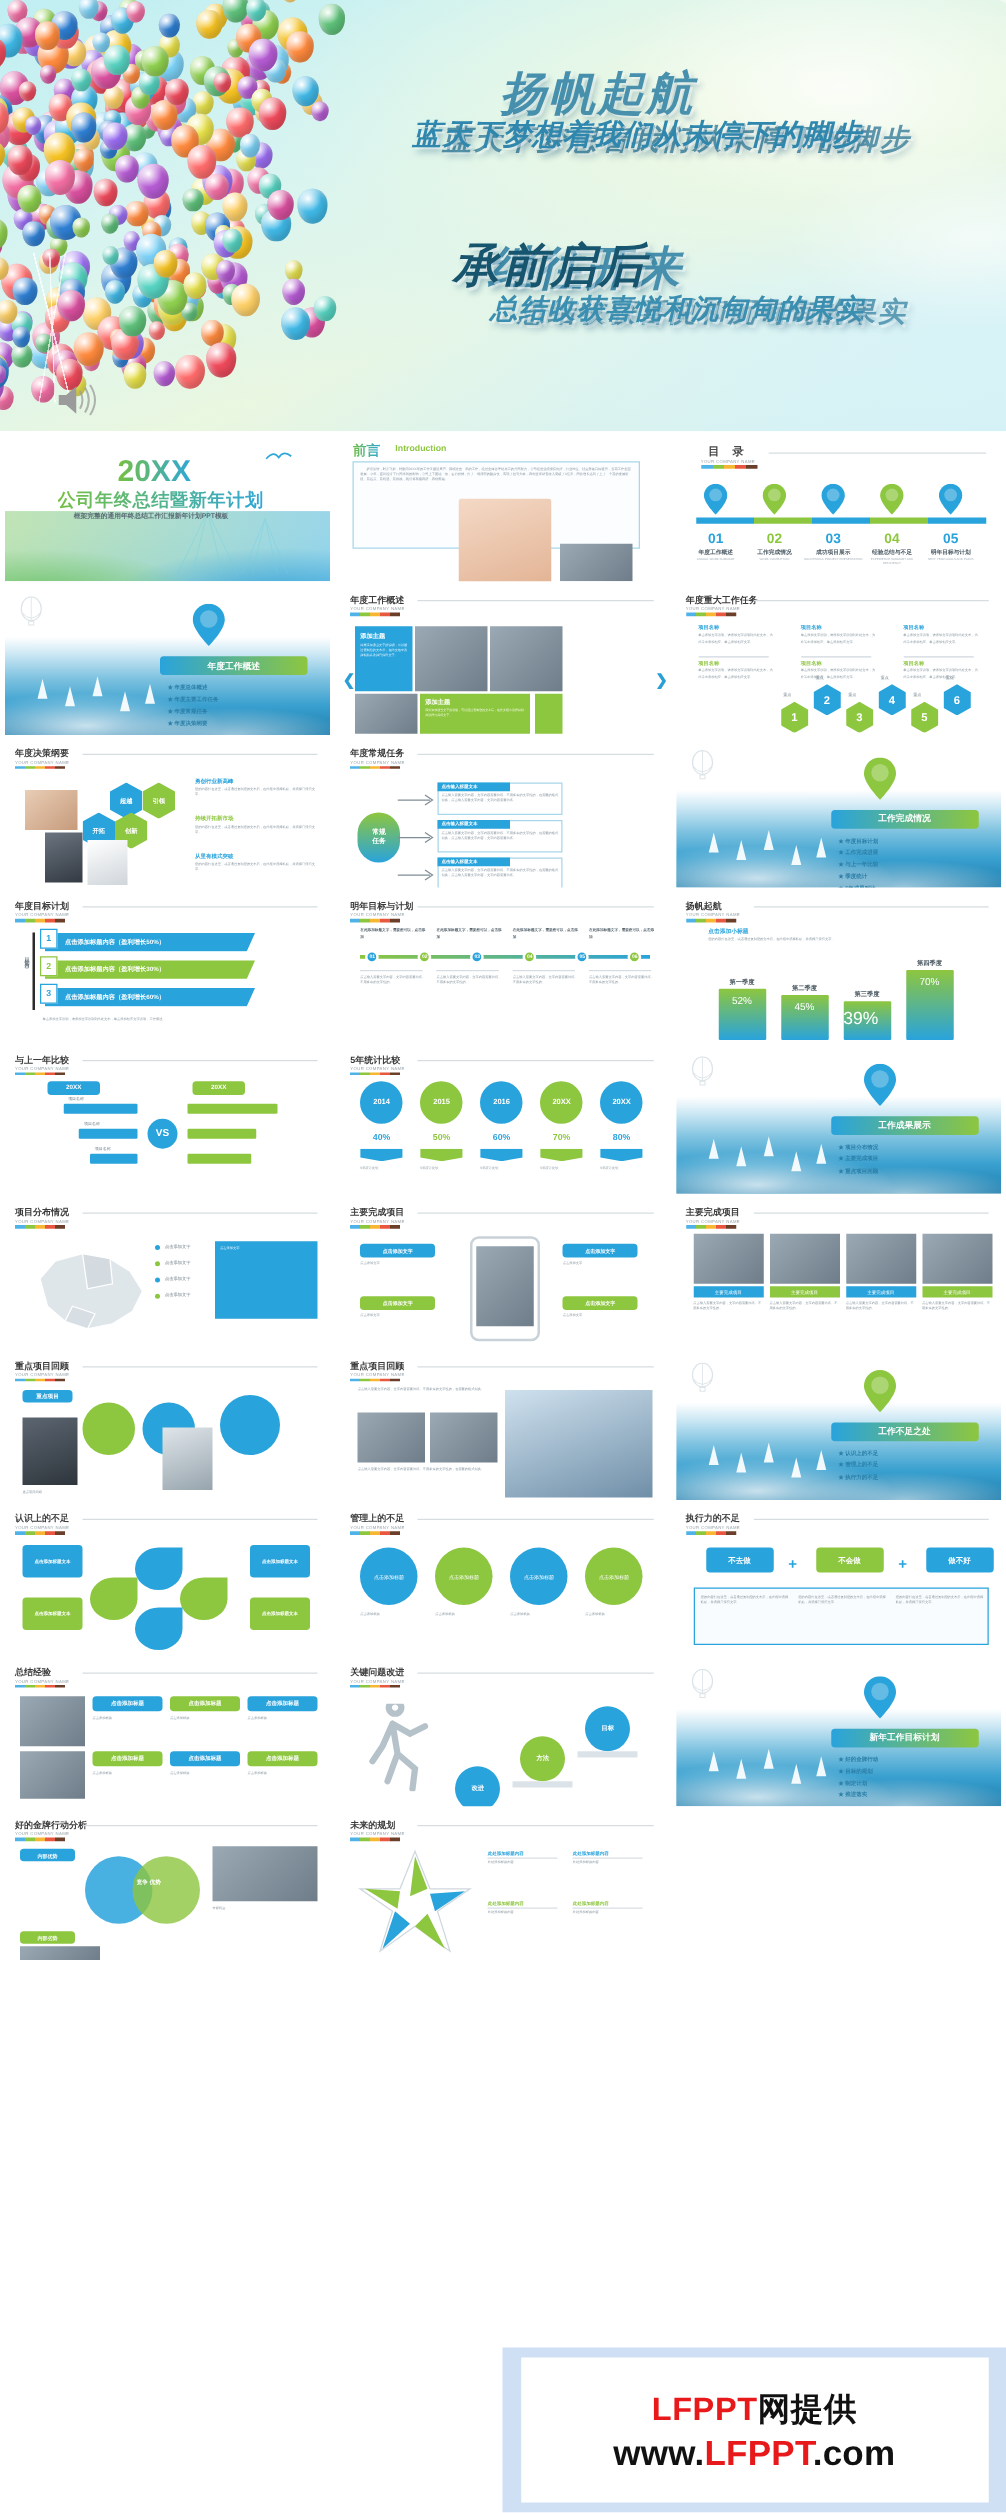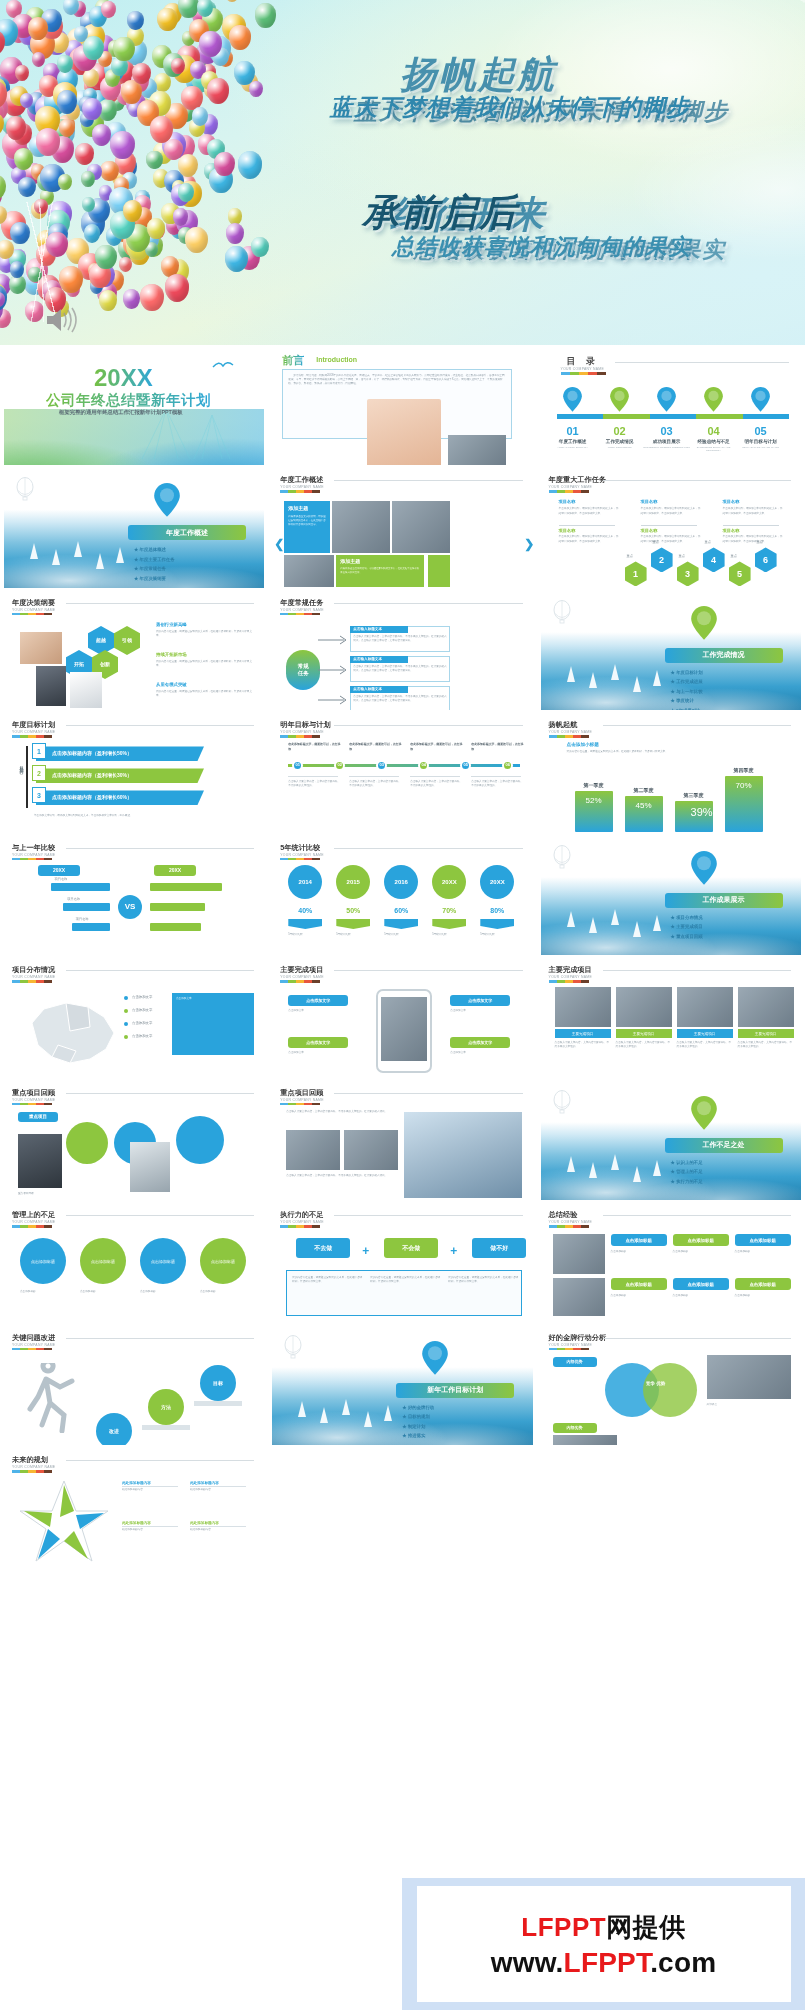--- a/index.html
+++ b/index.html
@@ -704,21 +704,21 @@
           <div class="s-rule"></div>
           <div style="position:absolute;left:26px;top:28px;font-size:4.6px;font-weight:bold;color:#29a3dc">点击添加小标题</div>
           <div class="txt" style="position:absolute;left:26px;top:36px;width:200px">您的内容打在这里，或者通过复制您的文本后，在此框中选择粘贴，并选择只保留文字。</div>
           <div class="bar" style="left:34px;top:76.4px;width:38px;height:41.6px;background:linear-gradient(180deg,#8dc63f,#29a3dc)"></div>
           <div style="position:absolute;left:34px;top:81.4px;width:38px;text-align:center;font-size:8px;color:#fff">52%</div>
           <div style="position:absolute;left:30px;top:67.4px;width:46px;text-align:center;font-size:5px;font-weight:bold;color:#4c5a63">第一季度</div>
           <div class="bar" style="left:84px;top:82px;width:38px;height:36px;background:linear-gradient(180deg,#8dc63f,#29a3dc)"></div>
           <div style="position:absolute;left:84px;top:87px;width:38px;text-align:center;font-size:8px;color:#fff">45%</div>
           <div style="position:absolute;left:80px;top:73px;width:46px;text-align:center;font-size:5px;font-weight:bold;color:#4c5a63">第二季度</div>
           <div class="bar" style="left:134px;top:86.8px;width:38px;height:31.2px;background:linear-gradient(180deg,#8dc63f,#29a3dc)"></div>
-          <div style="position:absolute;left:134px;top:91.8px;width:38px;text-align:right;font-size:11px;color:#fff">39%</div>
+          <div style="position:absolute;left:134px;top:91.8px;width:38px;text-align:left;font-size:14px;color:#fff">39%</div>
           <div style="position:absolute;left:130px;top:77.8px;width:46px;text-align:center;font-size:5px;font-weight:bold;color:#4c5a63">第三季度</div>
           <div class="bar" style="left:184px;top:62px;width:38px;height:56px;background:linear-gradient(180deg,#8dc63f,#29a3dc)"></div>
           <div style="position:absolute;left:184px;top:67px;width:38px;text-align:center;font-size:8px;color:#fff">70%</div>
           <div style="position:absolute;left:180px;top:53px;width:46px;text-align:center;font-size:5px;font-weight:bold;color:#4c5a63">第四季度</div>
         </div>
       </div>
       <div class="slide">
         <div class="slide-inner">
           <div class="s-title">与上一年比较</div>
           <div class="s-sub">YOUR COMPANY NAME</div>
@@ -898,20 +898,36 @@
               <circle cx="11" cy="10.5" r="6" fill="rgba(255,255,255,.28)"></circle>
             </svg></div>
           <div class="pill" style="left:124px;top:56px;width:118px;height:15px;font-size:7px;background:linear-gradient(90deg,#29a3dc,#8dc63f)">工作不足之处</div>
           <div class="bullet" style="left:130px;top:78px">★ 认识上的不足</div>
           <div class="bullet" style="left:130px;top:87.5px">★ 管理上的不足</div>
           <div class="bullet" style="left:130px;top:97px">★ 执行力的不足</div>
         </div>
       </div>
       <div class="slide">
         <div class="slide-inner">
+          <div class="s-title">认识上的不足</div>
+          <div class="s-sub">YOUR COMPANY NAME</div>
+          <div class="s-ribbon"></div>
+          <div class="s-rule"></div>
+          <div style="position:absolute;left:104px;top:34px;width:38px;height:34px;border-radius:50% 0 50% 50%;background:#29a3dc"></div>
+          <div style="position:absolute;left:140px;top:58px;width:38px;height:34px;border-radius:50% 0 50% 50%;background:#8dc63f"></div>
+          <div style="position:absolute;left:104px;top:82px;width:38px;height:34px;border-radius:50% 0 50% 50%;background:#29a3dc"></div>
+          <div style="position:absolute;left:68px;top:58px;width:38px;height:34px;border-radius:50% 0 50% 50%;background:#8dc63f"></div>
+          <div class="pill" style="left:14px;top:32px;width:48px;height:26px;background:#29a3dc;font-size:3.6px;text-align:center;padding:2px">点击添加标题文本</div>
+          <div class="pill" style="left:14px;top:74px;width:48px;height:26px;background:#8dc63f;font-size:3.6px;text-align:center;padding:2px">点击添加标题文本</div>
+          <div class="pill" style="left:196px;top:32px;width:48px;height:26px;background:#29a3dc;font-size:3.6px;text-align:center;padding:2px">点击添加标题文本</div>
+          <div class="pill" style="left:196px;top:74px;width:48px;height:26px;background:#8dc63f;font-size:3.6px;text-align:center;padding:2px">点击添加标题文本</div>
+        </div>
+      </div>
+      <div class="slide">
+        <div class="slide-inner">
           <div class="s-title">管理上的不足</div>
           <div class="s-sub">YOUR COMPANY NAME</div>
           <div class="s-ribbon"></div>
           <div class="s-rule"></div>
           <div class="circ" style="left:16px;top:34px;width:46px;height:46px;background:#29a3dc;display:flex;align-items:center;justify-content:center;color:#fff;font-size:4px;text-align:center">点击添加标题</div>
           <div class="txt" style="position:absolute;left:16px;top:86px;width:50px">点击添加标题</div>
           <div class="circ" style="left:76px;top:34px;width:46px;height:46px;background:#8dc63f;display:flex;align-items:center;justify-content:center;color:#fff;font-size:4px;text-align:center">点击添加标题</div>
           <div class="txt" style="position:absolute;left:76px;top:86px;width:50px">点击添加标题</div>
           <div class="circ" style="left:136px;top:34px;width:46px;height:46px;background:#29a3dc;display:flex;align-items:center;justify-content:center;color:#fff;font-size:4px;text-align:center">点击添加标题</div>
           <div class="txt" style="position:absolute;left:136px;top:86px;width:50px">点击添加标题</div>

